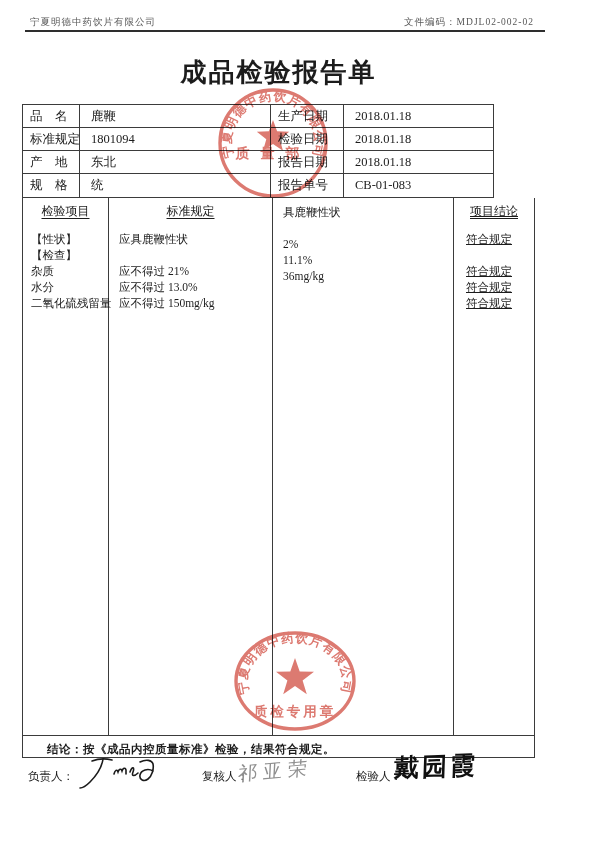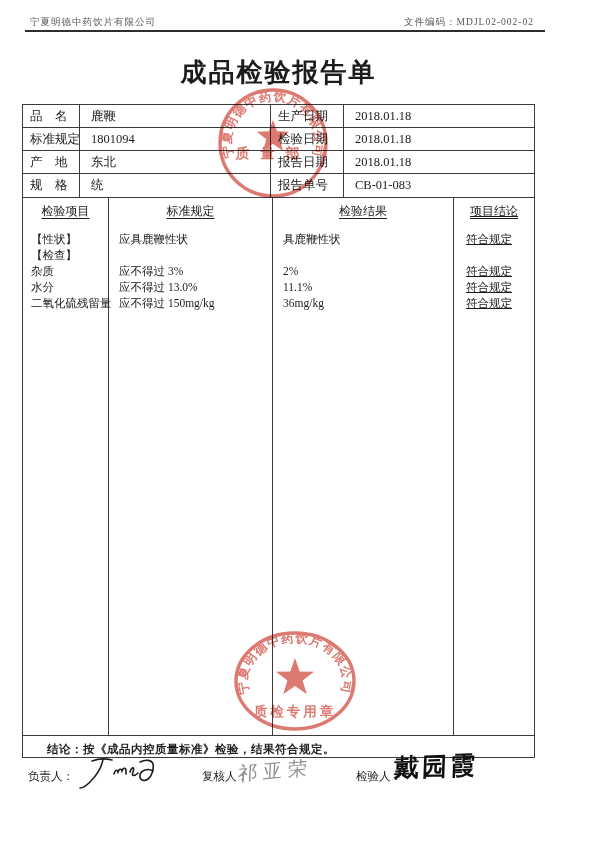--- a/index.html
+++ b/index.html
@@ -11,21 +11,21 @@
   .abs{position:absolute;}
   
   .phead{font-size:9.5px;color:#575757;letter-spacing:1px;top:16px;white-space:nowrap;}
   .phead-left{left:30px;}
   .phead-right{right:66px;}
   .phead-rule{left:25px;top:30px;width:520px;height:2px;background:#2e2e2e;}
   
   .title{left:22px;top:55px;width:513px;text-align:center;font-size:26px;font-weight:bold;letter-spacing:2px;}
   
   .info-table{
-    left:22px;top:104px;width:513px;height:94px;box-sizing:border-box;
+    left:22px;top:104px;width:472px;height:94px;box-sizing:border-box;
     border:1.3px solid #3b3b3b;display:grid;
     grid-template-columns:57px 191px 73px 1fr;
     grid-template-rows:repeat(4,1fr);
   }
   .cell{box-sizing:border-box;display:flex;align-items:center;font-size:12.5px;
         border-right:1.2px solid #3b3b3b;border-bottom:1.2px solid #3b3b3b;
         padding-left:7px;white-space:nowrap;}
   .cell.val{padding-left:11px;}
   .cell.c4{border-right:none;}
   .cell.r4{border-bottom:none;}
@@ -97,26 +97,25 @@
     <div class="line pl8">【检查】</div>
     <div class="line pl8">杂质</div>
     <div class="line pl8">水分</div>
     <div class="line pl8">二氧化硫残留量</div>
   </div>
   <div class="insp-col">
     <div class="insp-head">标准规定</div>
     <div class="spacer6"></div>
     <div class="line pl10">应具鹿鞭性状</div>
     <div class="line pl10"></div>
-    <div class="line pl10">应不得过 3%</div>
+    <div class="line pl10">应不得过 21%</div>
     <div class="line pl10">应不得过 13.0%</div>
     <div class="line pl10">应不得过 150mg/kg</div>
   </div>
   <div class="insp-col">
-    <div class="insp-head">检验结果</div>
     <div class="spacer6"></div>
     <div class="line pl10">具鹿鞭性状</div>
     <div class="line pl10"></div>
     <div class="line pl10">2%</div>
     <div class="line pl10">11.1%</div>
     <div class="line pl10">36mg/kg</div>
   </div>
   <div class="insp-col">
     <div class="insp-head">项目结论</div>
     <div class="spacer6"></div>

